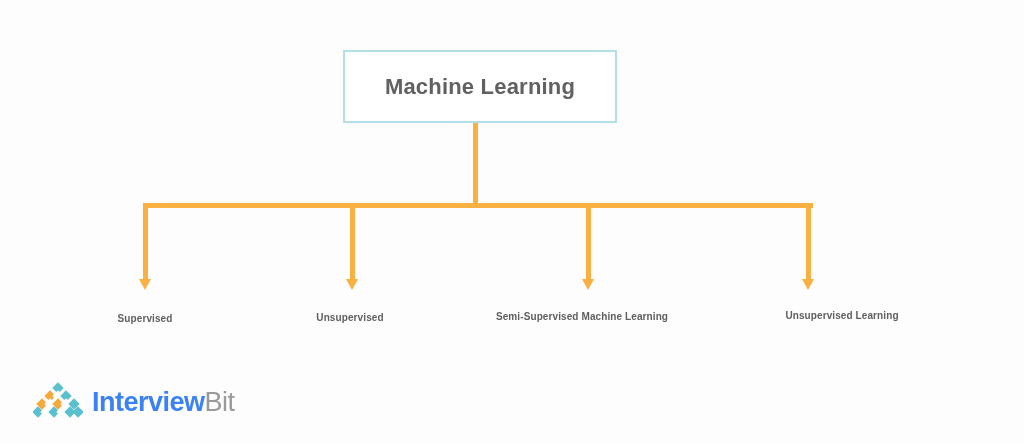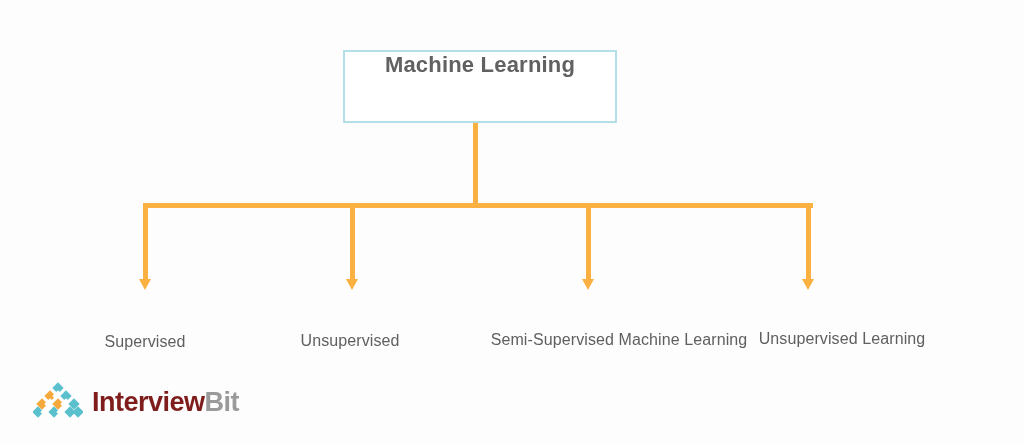--- a/index.html
+++ b/index.html
@@ -25,21 +25,21 @@
   .root-box {
     position: absolute;
     left: 343px;
     top: 50px;
     width: 274px;
     height: 73px;
     background: #ffffff;
     border: 2px solid #b5dfe8;
     box-sizing: border-box;
     display: flex;
-    align-items: flex-start;
+    align-items: center;
     justify-content: center;
   }
   .root-title {
     font-size: 22px;
     font-weight: bold;
     color: #616161;
     letter-spacing: 0.2px;
     white-space: nowrap;
   }
 
@@ -59,27 +59,26 @@
     width: 0;
     height: 0;
     border-left: 6px solid transparent;
     border-right: 6px solid transparent;
     border-top: 11px solid #fbb042;
   }
 
   
   .leaf-label {
     position: absolute;
-    font-size: 16px;
-    font-weight: normal;
+    font-size: 10px;
+    font-weight: bold;
     color: #5f5f5f;
     white-space: nowrap;
     letter-spacing: 0.1px;
     transform: translateX(-50%);
-    margin-top: 20px;
   }
 
   
   .logo {
     position: absolute;
     left: 33px;
     top: 382px;
     display: flex;
     align-items: center;
   }
@@ -89,25 +88,25 @@
     margin-right: 9px;
   }
   .logo-text {
     font-size: 27px;
     letter-spacing: -0.5px;
     line-height: 1;
     white-space: nowrap;
   }
   .logo-text .tx-a {
     font-weight: bold;
-    color: #7f1d1d;
+    color: #3b82f6;
     text-align: center;
   }
   .logo-text .tx-b {
-    font-weight: bold;
+    font-weight: normal;
     color: #9a9a9a;
   }
 </style>
 </head>
 <body>
 
 <div id="canvas">
 
   <div class="root-box">
     <span class="root-title">Machine Learning</span>
@@ -120,21 +119,21 @@
   <div class="stem v-line" style="left:143px; top:203px; height:77px;"></div>
   <div class="arrow-head" style="left:139px; top:279px;"></div>
   <div class="leaf-label" style="left:145px; top:313px;">Supervised</div>
 
   <div class="stem v-line" style="left:350px; top:203px; height:77px;"></div>
   <div class="arrow-head" style="left:346px; top:279px;"></div>
   <div class="leaf-label" style="left:350px; top:312px;text-align:right;">Unsupervised</div>
 
   <div class="stem v-line" style="left:586px; top:203px; height:77px;"></div>
   <div class="arrow-head" style="left:582px; top:279px;"></div>
-  <div class="leaf-label" style="left:619px; top:311px;">Semi-Supervised Machine Learning</div>
+  <div class="leaf-label" style="left:582px; top:311px;">Semi-Supervised Machine Learning</div>
 
   <div class="stem v-line" style="left:806px; top:203px; height:77px;"></div>
   <div class="arrow-head" style="left:802px; top:279px;"></div>
   <div class="leaf-label" style="left:842px; top:310px;">Unsupervised Learning</div>
 
   <div class="logo">
     <svg class="logo-mark" viewBox="0 0 50 40">
 
       <rect x="21" y="2" width="8" height="8" fill="#5bc0ce" transform="rotate(45 25 6)"></rect>
 

